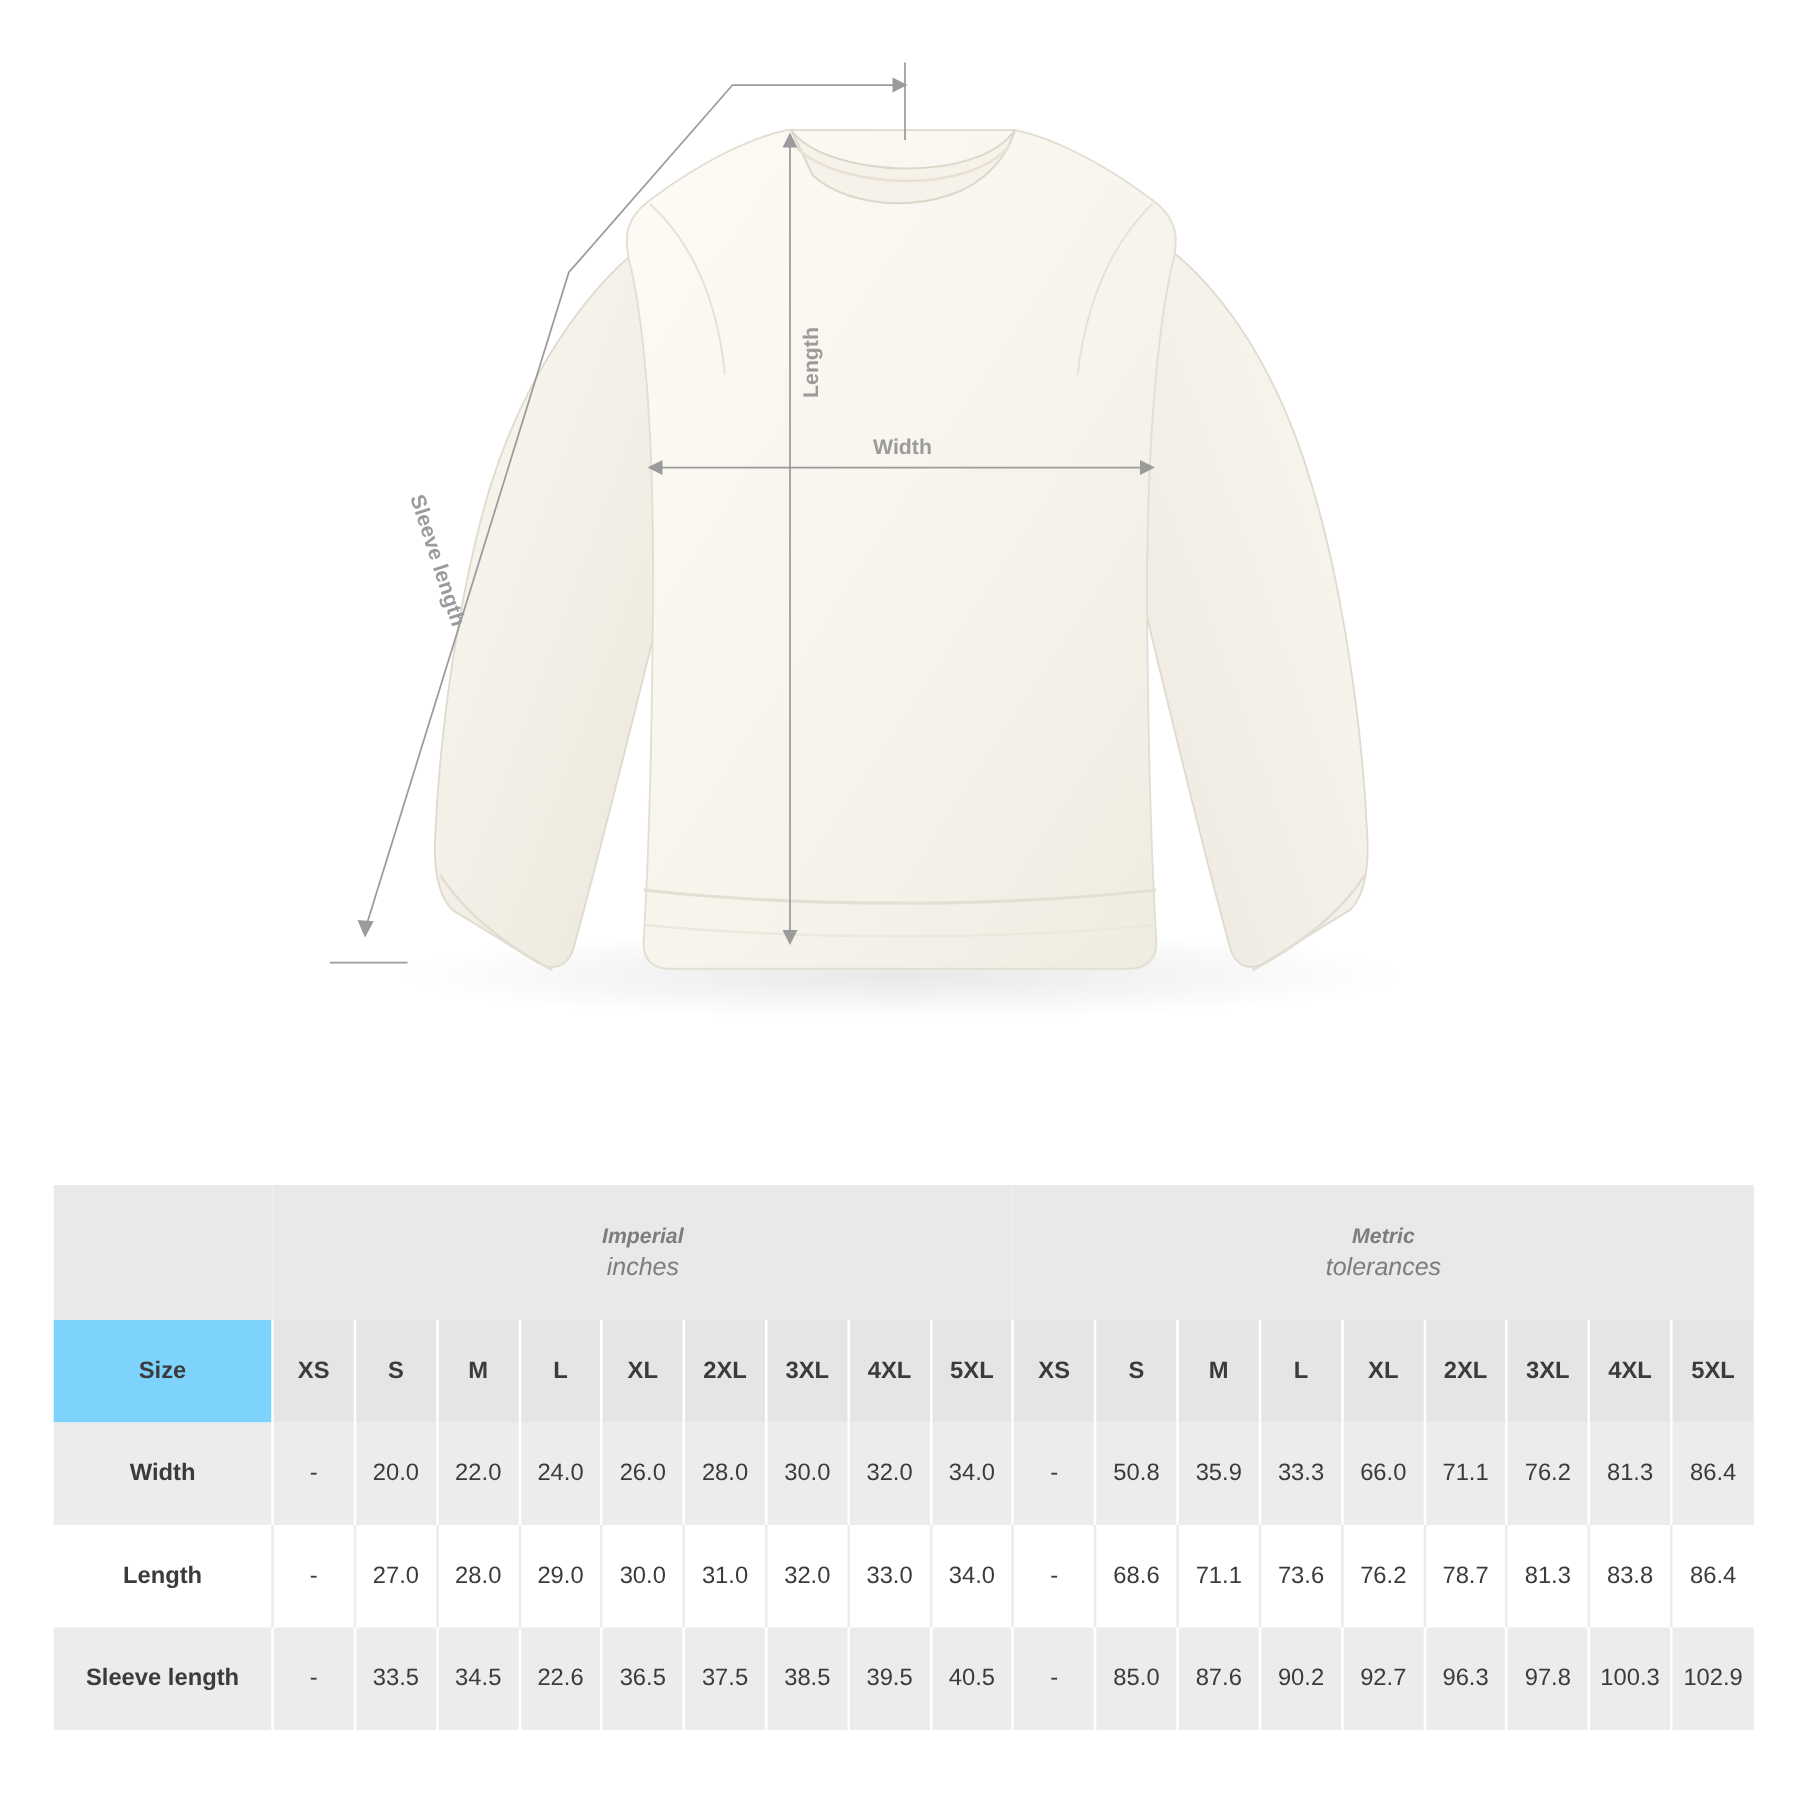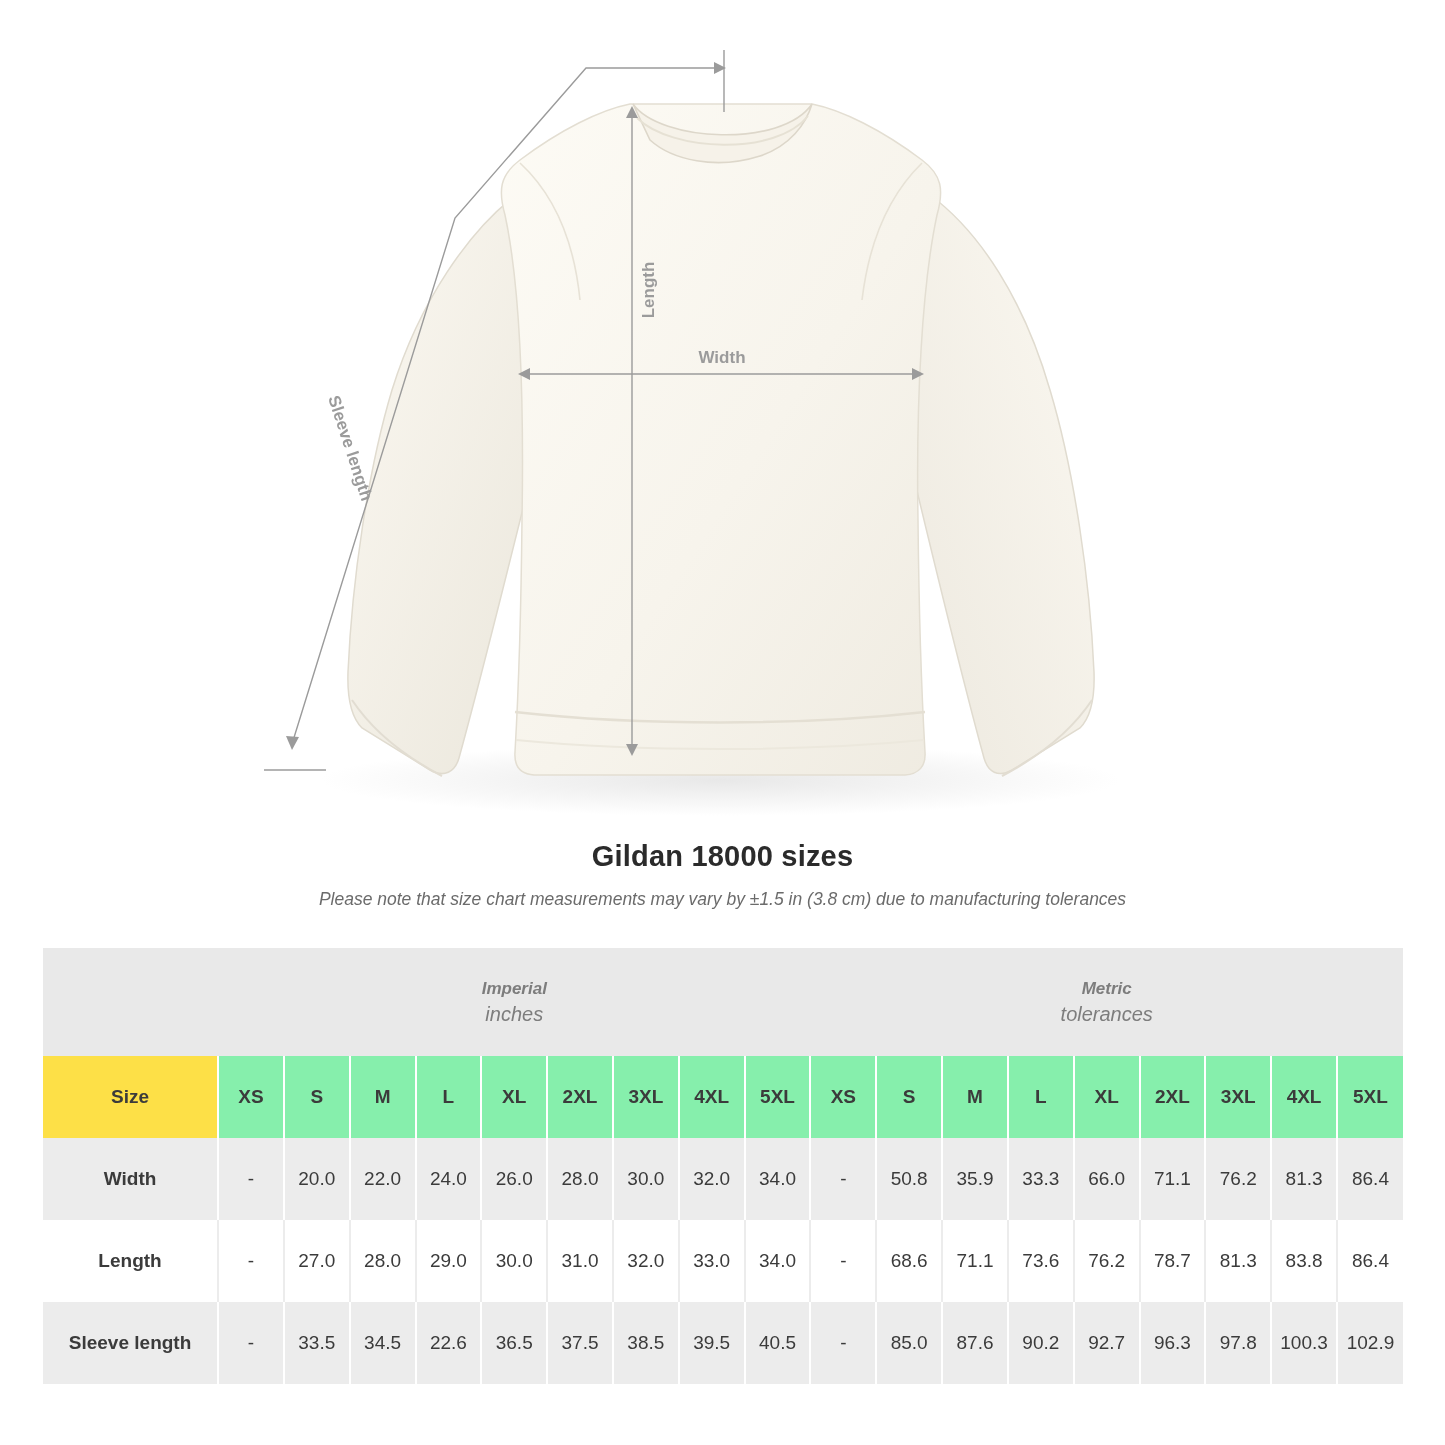--- a/index.html
+++ b/index.html
@@ -87,24 +87,24 @@
     font-style: italic;
     color: #7d7d7d;
     margin-top: 4px;
   }
 
   .head-row td {
     height: 82px;
     font-size: 19px;
     font-weight: bold;
     color: #3b3b3b;
-    background: #86efac;
+    background: #e5e5e5;
   }
   .head-row td.rowlabel {
-    background: #fde047;
+    background: #7dd3fc;
   }
 
   .data-row td {
     height: 82px;
     font-size: 19px;
     color: #3b3b3b;
   }
   .data-row td.rowlabel {
     font-weight: bold;
     font-size: 19px;
@@ -194,24 +194,20 @@
         <line x1="724" y1="50" x2="724" y2="112"></line>
         <line x1="264" y1="770" x2="326" y2="770"></line>
       </g>
 
       <text x="654" y="290" transform="rotate(-90 654 290)" text-anchor="middle" font-family="Liberation Sans, sans-serif" font-size="17" font-weight="bold" fill="#9b9b9b">Length</text>
       <text x="722" y="363" text-anchor="middle" font-family="Liberation Sans, sans-serif" font-size="17" font-weight="bold" fill="#9b9b9b">Width</text>
       <text x="345" y="450" transform="rotate(72 345 450)" text-anchor="middle" font-family="Liberation Sans, sans-serif" font-size="17" font-weight="bold" fill="#9b9b9b">Sleeve length</text>
     </svg>
   </div>
 
-  <div class="title-block">
-    <div class="chart-title">Gildan 18000 sizes</div>
-    <div class="chart-note">Please note that size chart measurements may vary by ±1.5 in (3.8 cm) due to manufacturing tolerances</div>
-  </div>
 
   <div class="table-wrap">
     <table class="size-table">
       <colgroup>
         <col class="col-label">
         <col class="col-cell">
           <col class="col-cell">
           <col class="col-cell">
           <col class="col-cell">
           <col class="col-cell">

